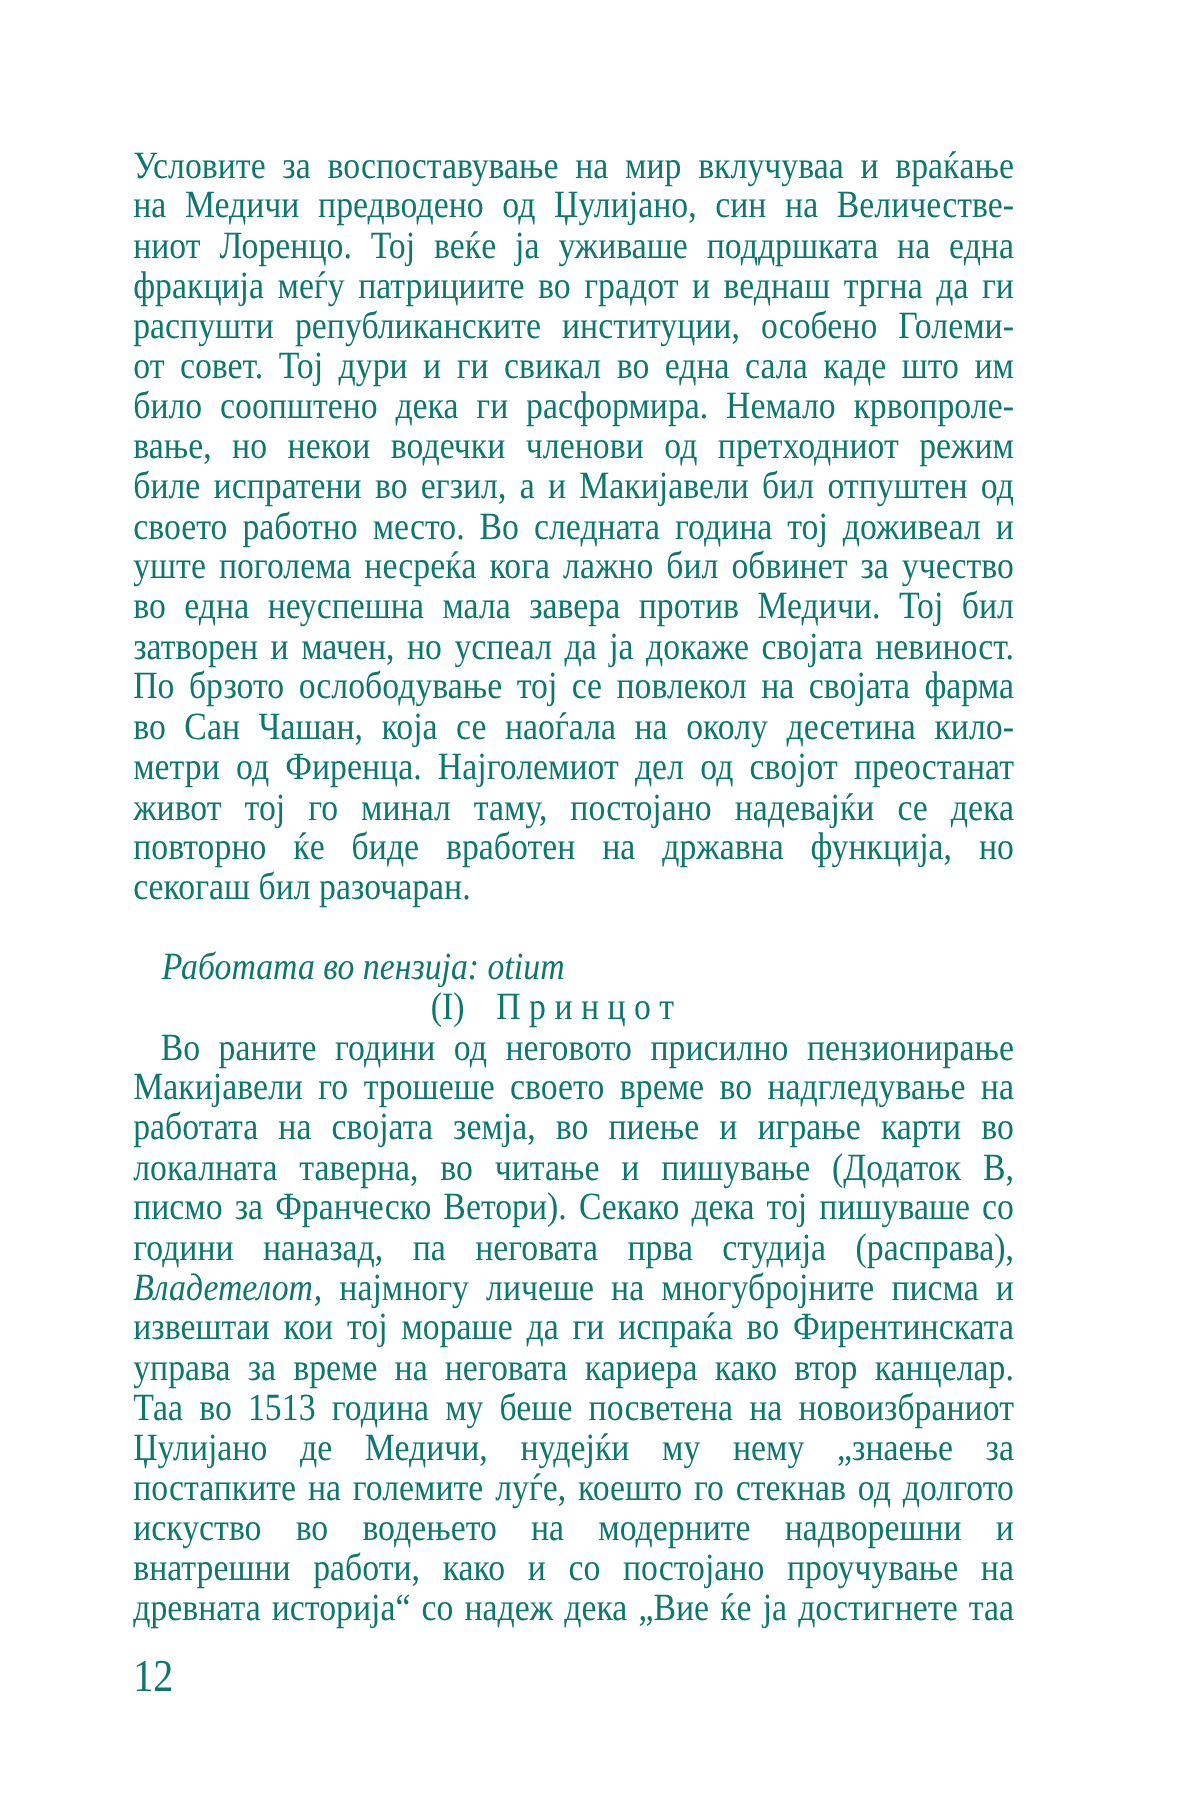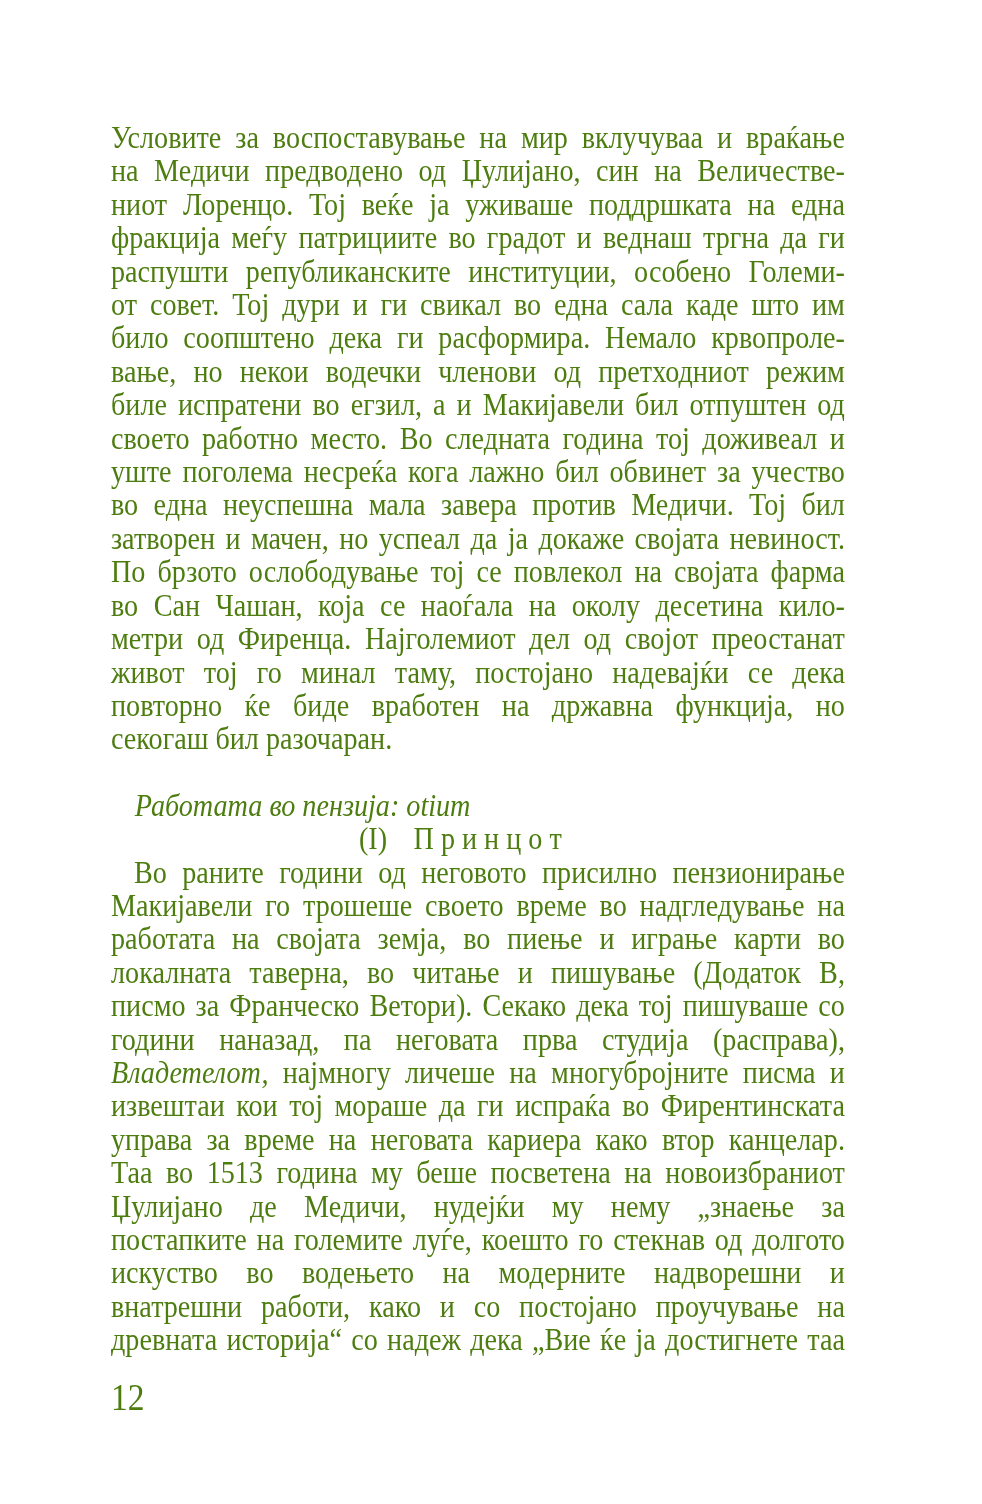--- a/index.html
+++ b/index.html
@@ -3,21 +3,21 @@
 <meta charset="utf-8">
 <style>
   html, body { margin: 0; padding: 0; background: #ffffff; }
   .page {
     position: relative;
     width: 848px;
     height: 1504px;
     background: #ffffff;
     overflow: hidden;
     font-family: "Liberation Serif", "DejaVu Serif", serif;
-    color: #4d7c0f;
+    color: #0f766e;
   }
   
   .textblock {
     position: absolute;
     left: 111px;
     top: 121px;
     width: 834px;
     transform: scaleX(0.88);
     transform-origin: 0 0;
     font-size: 32px;

